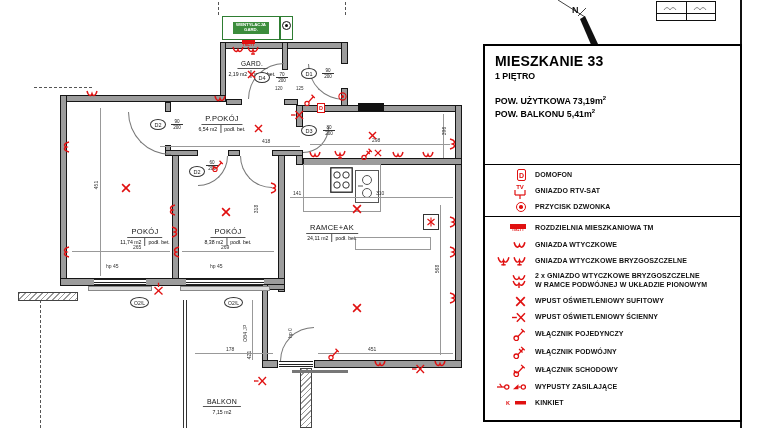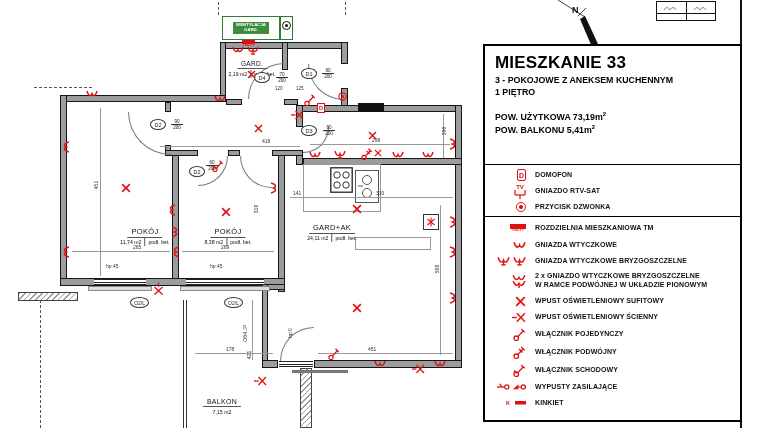--- a/index.html
+++ b/index.html
@@ -46,21 +46,21 @@
   .planrz{position:absolute;text-align:center;}
   
   .vent{position:absolute;left:222px;top:16px;width:58px;height:24px;border:1.5px solid #2e7d32;background:#fff;box-sizing:border-box;display:flex;align-items:center;justify-content:center;}
   .ventin{background:#3c8d3c;color:#fff;font-size:4.3px;font-weight:700;text-align:center;line-height:1.15;padding:1px 3px;}
   .ventcell{position:absolute;left:280px;top:16px;width:13px;height:24px;border:1.5px solid #2e7d32;background:#fff;box-sizing:border-box;}
   .ventdot{position:absolute;left:282px;top:21px;width:9px;height:9px;border:1.8px solid #111;border-radius:50%;box-sizing:border-box;}
   .ventdot::after{content:'';position:absolute;left:1.5px;top:1.5px;width:3px;height:3px;border-radius:50%;background:#111;}
   
   #panel{position:absolute;left:483px;top:44px;width:259px;height:378px;border:2px solid #000;box-sizing:border-box;background:#fff;}
   .pin{padding:7px 10px 0 10px;color:#000;}
-  .p-title{font-size:17px;font-weight:700;letter-spacing:.2px;}
+  .p-title{font-size:14px;font-weight:700;letter-spacing:.2px;}
   .p-bld{font-size:12px;font-weight:700;margin-top:1px;}
   .p-type,.p-floor{font-size:8.8px;font-weight:700;margin-top:2px;}
   .p-area{font-size:8.8px;font-weight:700;margin-top:2px;}
   .p-gap{height:12px;}
   .phr{position:absolute;left:0;width:100%;border-top:1.5px solid #000;}
   .lwrap{position:absolute;left:0;width:100%;}
   .lrow{display:flex;align-items:center;min-height:16px;}
   .lic{width:50px;display:flex;justify-content:flex-end;align-items:center;gap:3px;padding-right:9px;box-sizing:border-box;flex:none;}
   .ltx{font-size:7px;font-weight:700;color:#111;letter-spacing:.1px;line-height:1.25;}
   .domoI{width:9px;height:12px;border:1.3px solid #e01010;border-radius:2px;color:#e01010;font-size:7px;font-weight:700;
@@ -252,36 +252,43 @@
   <div class="dl" style="left:318px;top:353px;width:135px;height:1px;"></div>
   <div class="dl" style="left:252px;top:300px;width:1px;height:60px;"></div>
 
   <div class="rlabel" style="left:252px;top:52px;">
     <div class="rname" style="font-size:6.5px;">GARD.</div>
     <div class="rarea">
         <span class="ra1">2,19 m2</span>
         <span class="ra2">podł. bet.</span>
       </div>
   </div>
+  <div class="rlabel" style="left:222px;top:107px;">
+    <div class="rname">P.POKÓJ</div>
+    <div class="rarea">
+        <span class="ra1">6,54 m2</span>
+        <span class="ra2">podł. bet.</span>
+      </div>
+  </div>
   <div class="rlabel" style="left:145px;top:220px;">
     <div class="rname">POKÓJ</div>
     <div class="rarea">
         <span class="ra1">11,74 m2</span>
         <span class="ra2">podł. bet.</span>
       </div>
   </div>
   <div class="rlabel" style="left:228px;top:220px;">
     <div class="rname">POKÓJ</div>
     <div class="rarea">
         <span class="ra1">8,38 m2</span>
         <span class="ra2">podł. bet.</span>
       </div>
   </div>
   <div class="rlabel" style="left:332px;top:216px;">
-    <div class="rname">GARD+AK</div>
+    <div class="rname">RAMCE+AK</div>
     <div class="rarea">
         <span class="ra1">24,11 m2</span>
         <span class="ra2">podł. bet.</span>
       </div>
   </div>
   <div class="rlabel" style="left:222px;top:390px;">
     <div class="rname" style="font-size:7px;">BALKON</div>
     <div class="rarea">
         <span class="ra2">7,15 m2</span>
       </div>
@@ -474,21 +481,20 @@
       </svg>
     <svg style="position:absolute;left:36px;top:3px" width="14" height="7" viewBox="0 0 14 7">
         <use href="#g-sq"></use>
       </svg>
   </div>
   <div id="sline"></div>
 
   <div id="panel">
     <div class="pin">
       <div class="p-title">MIESZKANIE 33</div>
-      <div class="p-type">3 - POKOJOWE Z ANEKSEM KUCHENNYM</div>
       <div class="p-floor">1 PIĘTRO</div>
       <div class="p-gap"></div>
       <div class="p-area"><span>POW. UŻYTKOWA 73,19m</span><sup style="font-size:6px">2</sup></div>
       <div class="p-area"><span>POW. BALKONU 5,41m</span><sup style="font-size:6px">2</sup></div>
     </div>
 
     <div class="phr" style="top:118px;"></div>
 
     <div class="lwrap" style="top:121px;">
       <div class="lrow">

